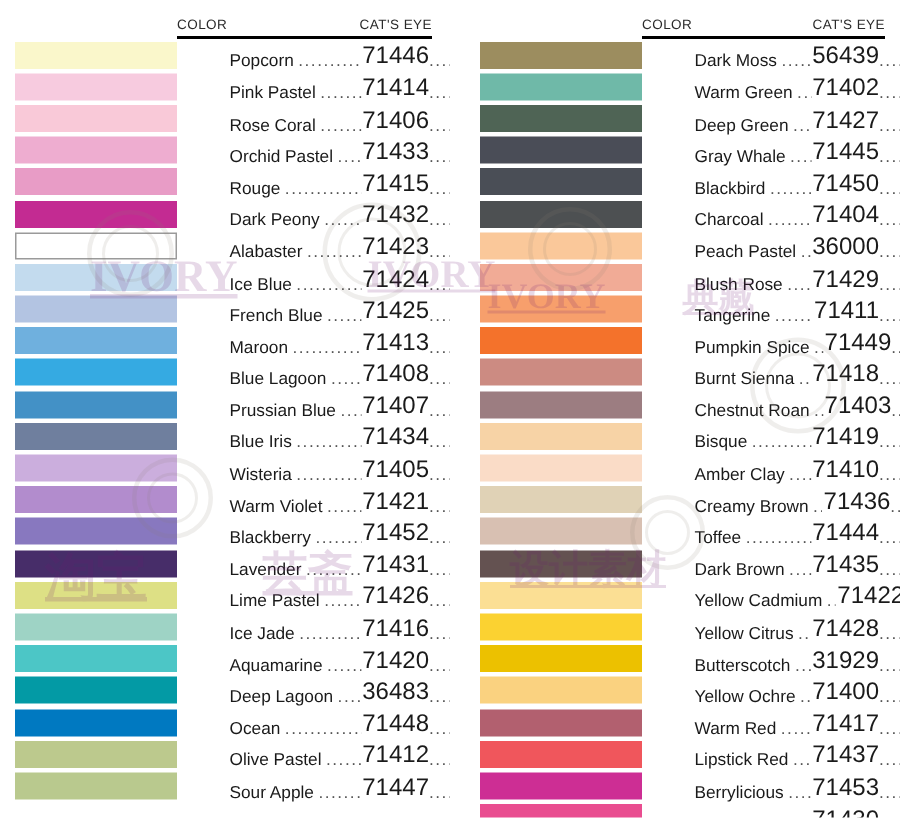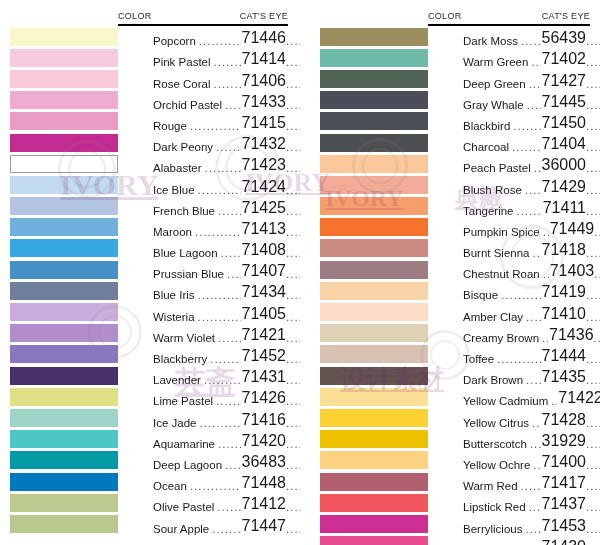--- a/index.html
+++ b/index.html
@@ -711,17 +711,18 @@
 
 <div class="watermark-layer">
     <div class="wm-ring" style="left: 58px; top: 140px; width: 52px; height: 52px;"></div>
     <div class="wm-ring" style="left: 215px; top: 135px; width: 60px; height: 60px;"></div>
     <div class="wm-ring" style="left: 88px; top: 305px; width: 48px; height: 48px;"></div>
     <div class="wm-ring" style="left: 352px; top: 138px; width: 50px; height: 50px;"></div>
     <div class="wm-ring" style="left: 500px; top: 225px; width: 58px; height: 58px;"></div>
     <div class="wm-ring" style="left: 420px; top: 330px; width: 44px; height: 44px;"></div>
     <div class="wm" style="left: 60px; top: 168px; font-size: 30px; transform: rotate(0deg);">IVORY</div>
     <div class="wm" style="left: 245px; top: 168px; font-size: 26px; transform: rotate(0deg);">IVORY</div>
+    <div class="wm" style="left: 30px; top: 362px; font-size: 34px; transform: rotate(0deg);">淘宝</div>
     <div class="wm" style="left: 175px; top: 362px; font-size: 30px; transform: rotate(0deg);">芸斋</div>
     <div class="wm" style="left: 340px; top: 362px; font-size: 26px; transform: rotate(0deg);">设计素材</div>
     <div class="wm" style="left: 325px; top: 185px; font-size: 24px; transform: rotate(0deg);">IVORY</div>
     <div class="wm" style="left: 455px; top: 182px; font-size: 24px; transform: rotate(0deg); text-align: right;">典藏</div>
   </div>
 
 </body></html>

